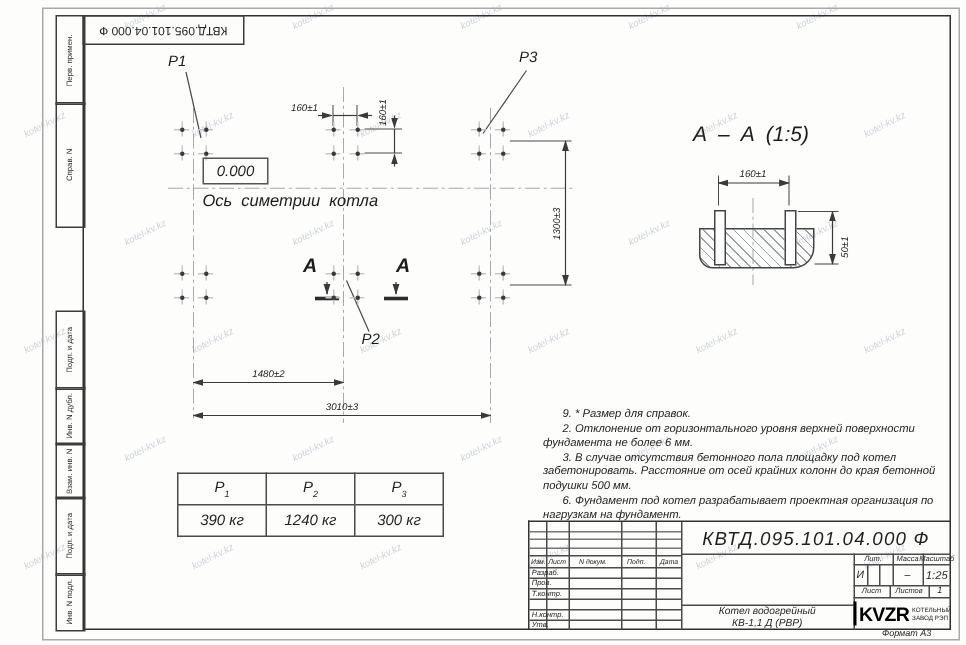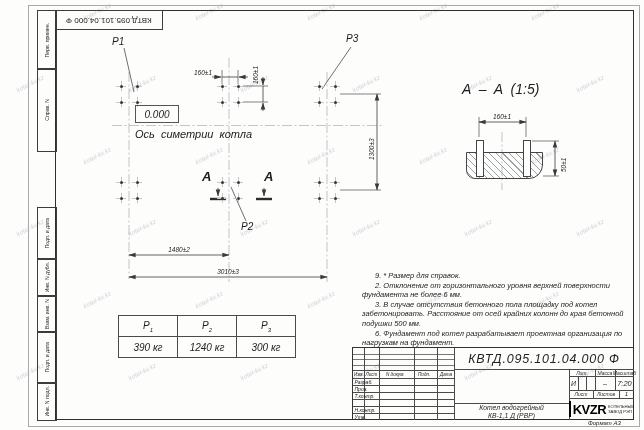--- a/index.html
+++ b/index.html
@@ -352,21 +352,21 @@
     <div class="lbl" style="left:1.5px;top:66px;">Утв.</div>
 
     <div class="cell docnum" style="left:101px;top:0;width:180px;height:21px;">КВТД.095.101.04.000 Ф</div>
 
 
     <div class="cell" style="left:216px;top:21px;width:26px;height:7px;font-size:5px;">Лит.</div>
     <div class="cell" style="left:242px;top:21px;width:20px;height:7px;font-size:5px;">Масса</div>
     <div class="cell" style="left:262px;top:21px;width:19px;height:7px;font-size:5px;">Масштаб</div>
     <div class="cell" style="left:216px;top:28px;width:9px;height:14px;font-size:7px;">И</div>
     <div class="cell" style="left:242px;top:28px;width:20px;height:14px;font-size:7px;">–</div>
-    <div class="cell" style="left:262px;top:28px;width:19px;height:14px;font-size:7.5px;">7:20</div>
+    <div class="cell" style="left:262px;top:28px;width:19px;height:14px;font-size:7.5px;">1:25</div>
 
     <div class="cell" style="left:216px;top:42px;width:24px;height:8px;font-size:5px;">Лист</div>
     <div class="cell" style="left:240px;top:42px;width:26px;height:8px;font-size:5px;">Листов</div>
     <div class="cell" style="left:266px;top:42px;width:15px;height:8px;font-size:6px;">1</div>
 
     <div class="cell" style="left:101px;top:55px;width:115px;height:17px;flex-direction:column;font-size:6.8px;line-height:8px;">
       <div>Котел водогрейный</div>
       <div>КВ-1,1 Д (РВР)</div>
     </div>
 

